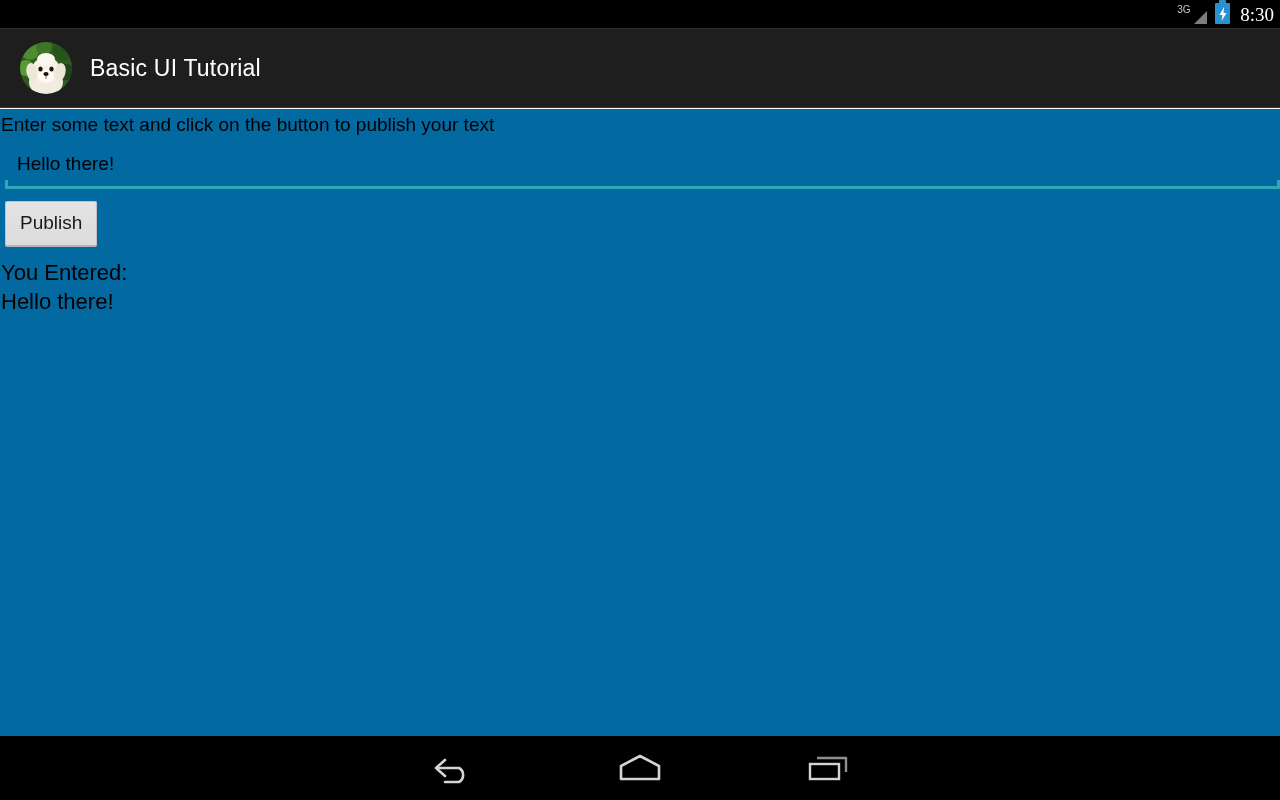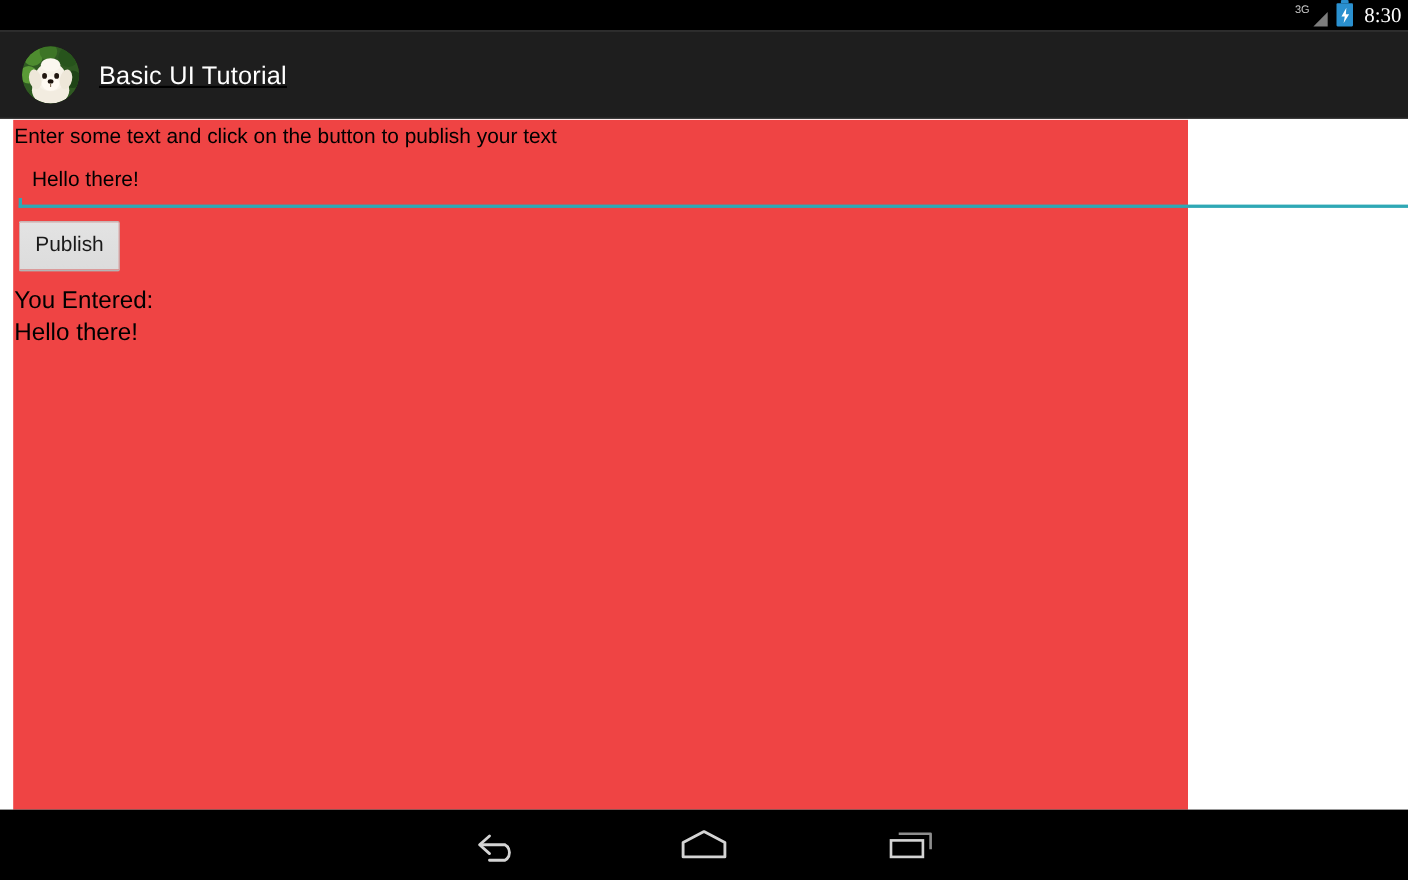--- a/index.html
+++ b/index.html
@@ -46,38 +46,38 @@
     color:#ffffff; font-size:19px; line-height:19px;
     font-family:Liberation Serif, serif; padding-bottom:2px; margin-left:2px;
   }
 
   
   .action-bar{
     position:absolute; top:28px; left:0; width:1280px; height:80px;
     background:#1e1e1e;
     border-top:1px solid #2e2e2e;
     border-bottom:1px solid #3a3a3a;
-    display:flex; align-items:center;text-decoration:underline;
+    display:flex; align-items:center;
   }
   .app-icon{
     width:52px; height:52px; border-radius:50%;
     margin-left:20px; flex:0 0 auto; overflow:hidden; position:relative;
     background:#2b4a1c;
   }
   .app-icon svg{ display:block; width:52px; height:52px; }
   .app-title{
     color:#ffffff; font-size:23px; margin-left:18px;
     font-family:"Liberation Sans", sans-serif; font-weight:normal;
     letter-spacing:0.2px;
   }
 
   
   .content{
-    position:absolute; top:109px; left:12px; width:1068px; height:627px;
-    background:#ef4444;
+    position:absolute; top:109px; left:0; width:1280px; height:627px;
+    background:#0369a1;
   }
   .instruction{
     font-size:19px; color:#000000; line-height:22px;
     padding:5px 0 0 1px; font-family:"Liberation Sans", sans-serif;
   }
 
   .edit-wrap{
     position:relative; margin-top:9px; height:44px; width:1275px; margin-left:5px;
   }
   .edit-input{

